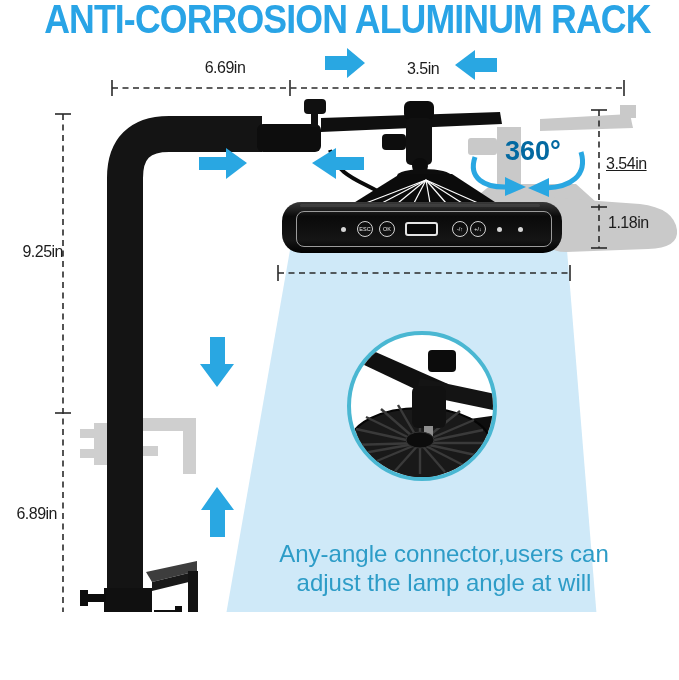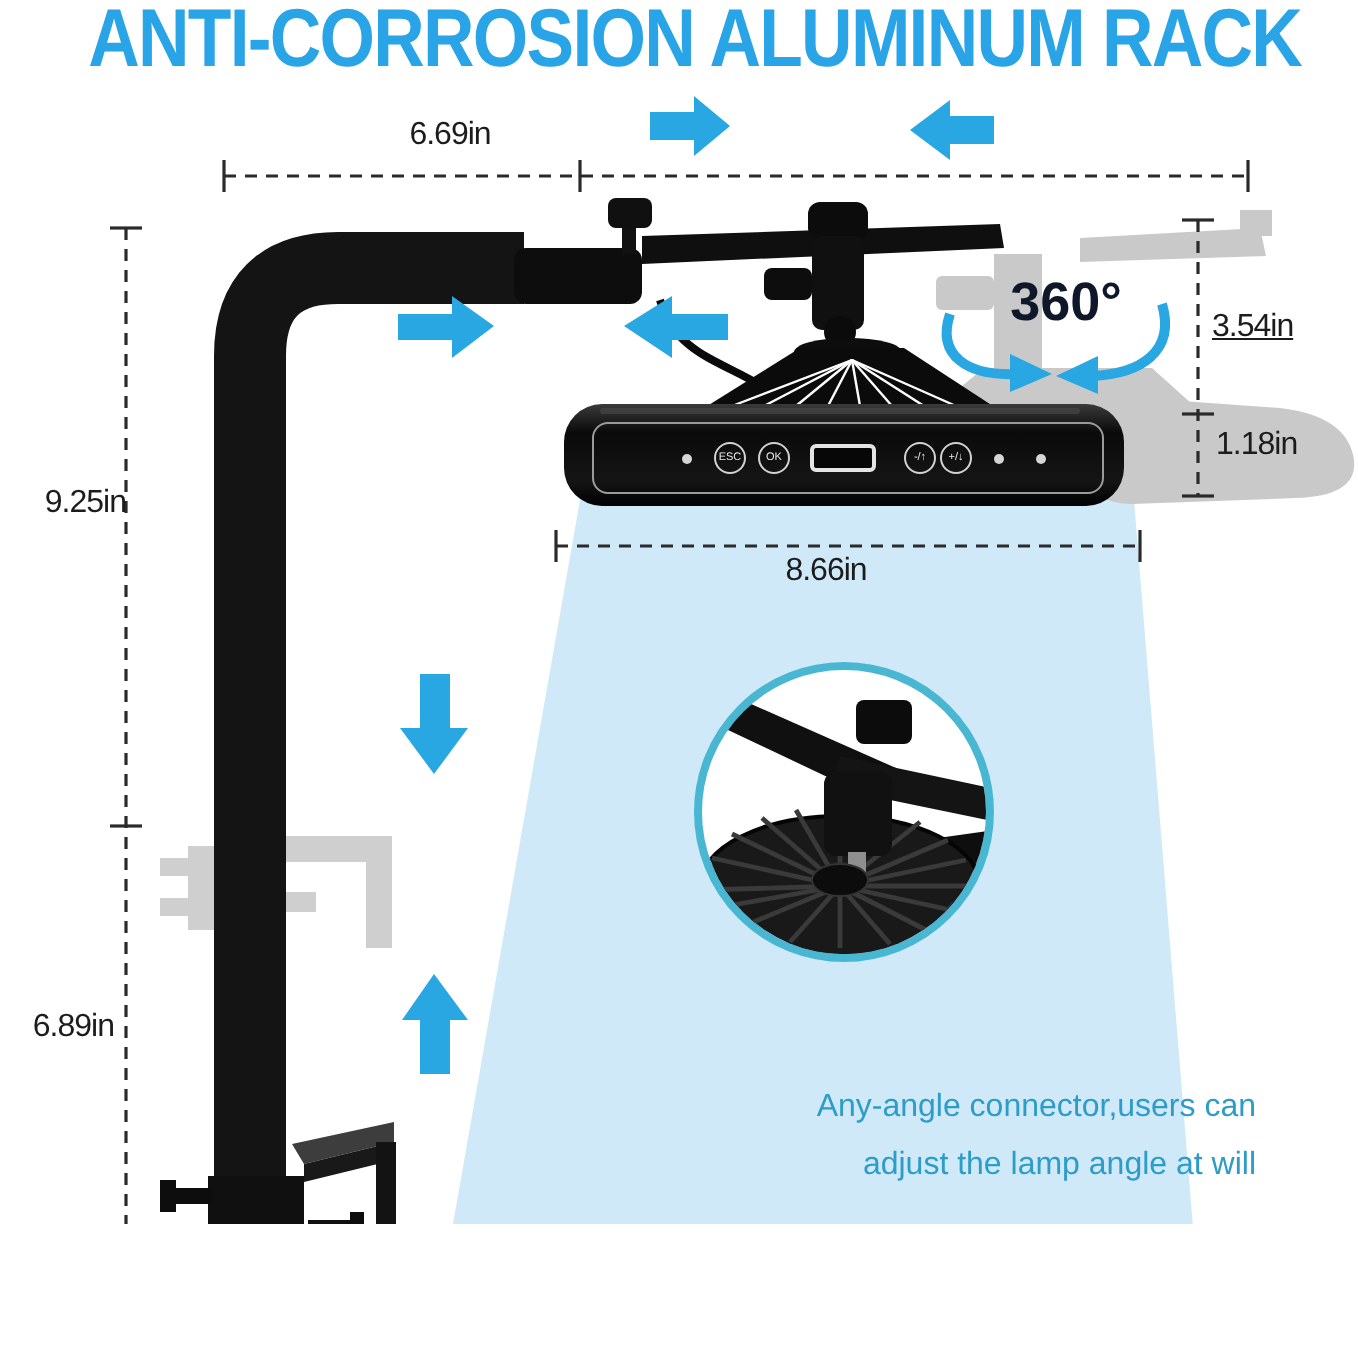--- a/index.html
+++ b/index.html
@@ -5,23 +5,23 @@
   html,body{margin:0;padding:0;background:#fff;}
   .stage{position:relative;width:679px;height:612px;background:#fff;overflow:hidden;
          font-family:"Liberation Sans",sans-serif;}
   .stage svg{position:absolute;left:0;top:0;}
   .title{position:absolute;left:0;top:-4px;width:100%;text-align:center;
          font-size:41px;font-weight:800;letter-spacing:-1px;color:#29a4e6;
          transform:scaleX(.87);white-space:nowrap;}
   .dim{position:absolute;font-size:16px;color:#1c1c1c;letter-spacing:-.5px;white-space:nowrap;}
   .dim.center{text-align:center;}
   .badge-360{position:absolute;left:494px;top:136px;width:78px;text-align:center;
-             font-size:27px;font-weight:700;color:#0f172a;white-space:nowrap;}
-  .caption{position:absolute;left:240px;top:539px;width:388px;text-align:right;
-           font-size:16px;line-height:29px;color:#2d9cc7;}
+             font-size:27px;font-weight:700;color:#0369a1;white-space:nowrap;}
+  .caption{position:absolute;left:250px;top:539px;width:388px;text-align:center;
+           font-size:24px;line-height:29px;color:#2d9cc7;}
   .panel{position:absolute;left:296px;top:211px;width:256px;height:36px;box-sizing:border-box;
          border:1px solid #9b9b9b;border-radius:8px;display:flex;align-items:center;}
   .pdot{width:5px;height:5px;border-radius:50%;background:#d6d6d6;flex:none;}
   .pbtn{width:16px;height:16px;border-radius:50%;border:1px solid #d2d2d2;color:#e9e9e9;
         font-size:5.5px;display:flex;align-items:center;justify-content:center;
         box-sizing:border-box;flex:none;letter-spacing:0;}
   .pscreen{width:33px;height:14px;border:2px solid #e4e4e4;border-radius:3px;
            background:#070707;box-sizing:border-box;flex:none;}
 </style>
 </head>
@@ -191,25 +191,25 @@
         <rect x="424" y="426" width="9" height="10" fill="#8f8f8f"></rect>
         <circle cx="428" cy="438" r="5" fill="#777777"></circle>
         <ellipse cx="420" cy="440" rx="14" ry="8" fill="#0c0c0c" stroke="#333333"></ellipse>
       </g>
     </g>
   </svg>
 
   <div class="title">ANTI-CORROSION ALUMINUM RACK</div>
 
   <div class="dim center" style="left:158px;top:59px;width:134px;">6.69in</div>
+  <div class="dim center" style="left:366px;top:60px;width:114px;">3.5in</div>
   <div class="dim" style="right:616px;top:243px;padding-left:30px;">9.25in</div>
   <div class="dim" style="right:622px;top:505px;">6.89in</div>
   <div class="dim" style="left:606px;top:155px;text-decoration:underline;">3.54in</div>
   <div class="dim" style="left:608px;top:214px;">1.18in</div>
-  <div class="dim center" style="left:343px;top:277px;width:140px;">8.66in</div>
   <div class="dim center" style="left:134px;top:653px;width:74px;">10in</div>
 
   <div class="badge-360">360°</div>
 
   <div class="panel">
     <span class="pdot" style="margin-left:44px;"></span>
     <span class="pbtn" style="margin-left:11px;">ESC</span>
     <span class="pbtn" style="margin-left:6px;">OK</span>
     <span class="pscreen" style="margin-left:10px;"></span>
     <span class="pbtn" style="margin-left:14px;">-/↑</span>

